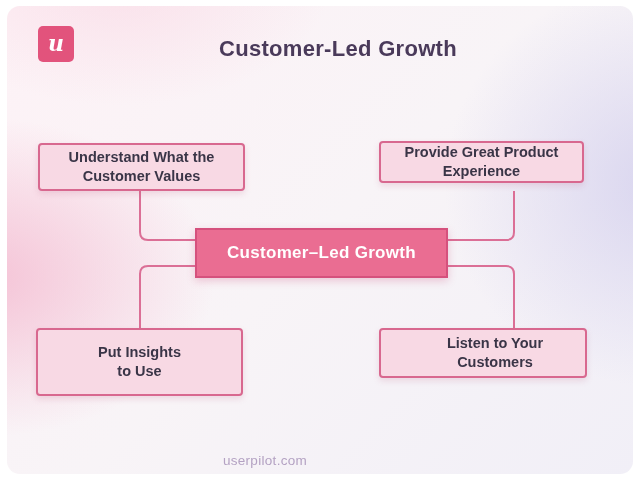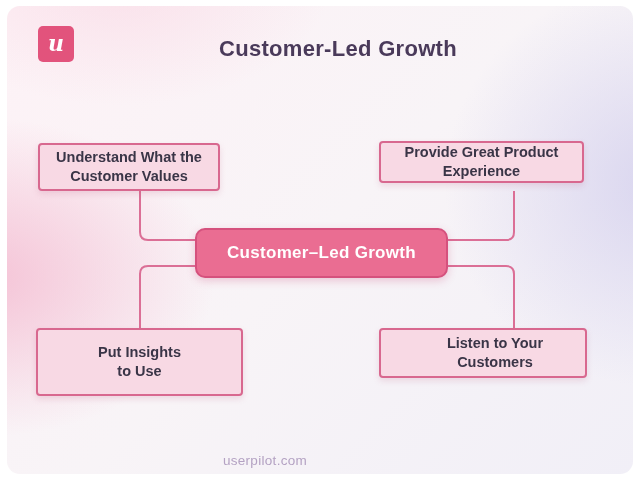--- a/index.html
+++ b/index.html
@@ -63,31 +63,31 @@
     flex-direction: column;
     align-items: center;
     justify-content: center;
     text-align: center;
     font-size: 14.5px;
     font-weight: bold;
     line-height: 19px;
     color: #3a3547;
     box-shadow: 0 3px 6px rgba(190, 90, 130, 0.18);
   }
-  .node-tl { left: 38px;  top: 143px; width: 182px; height: 48px; }
+  .node-tl { left: 38px;  top: 143px; width: 207px; height: 48px; }
   .node-tr { left: 379px; top: 141px; width: 205px; height: 42px; }
   .node-bl { left: 36px;  top: 328px; width: 207px; height: 68px; }
   .node-br { left: 379px; top: 328px; width: 208px; height: 50px; padding-left: 24px; }
   .center-node {
     position: absolute;
     left: 195px; top: 228px;
     width: 253px; height: 50px;
     background: #ea6d92;
     border: 2px solid #d5517d;
-    border-radius: 10px;
+    border-radius: 0;
     display: flex; align-items: center; justify-content: center;
     color: #ffffff;
     font-size: 17px;
     font-weight: bold;
     letter-spacing: 0.3px;
     box-shadow: 0 3px 8px rgba(200, 60, 110, 0.25);
   }
   .connectors {
     position: absolute;
     left: 0; top: 0;

